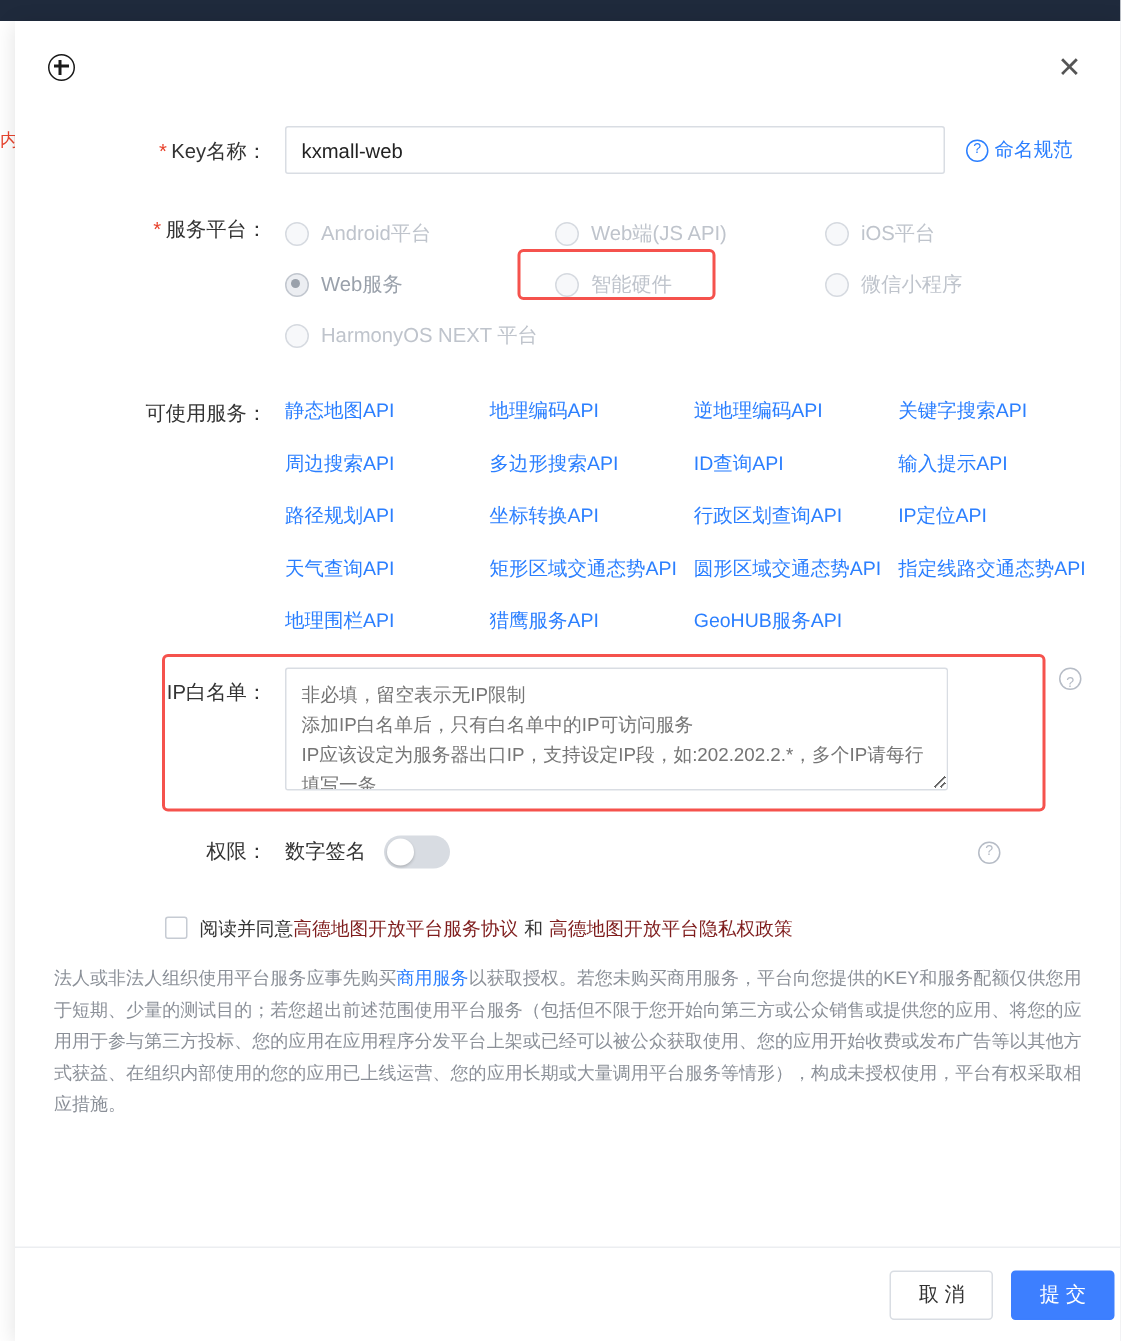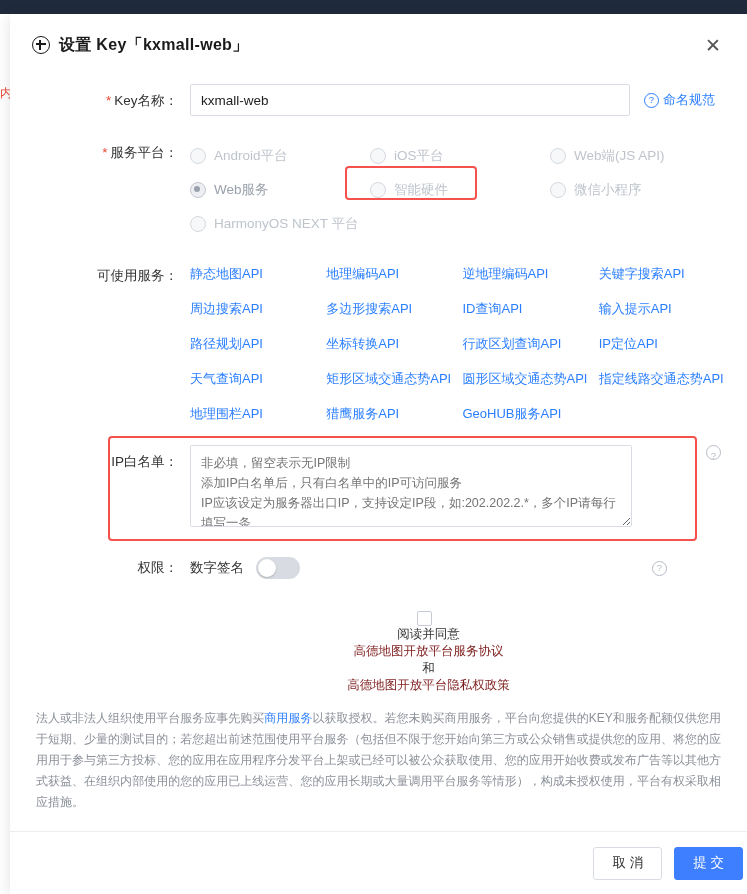--- a/index.html
+++ b/index.html
@@ -281,25 +281,23 @@
     background: #fff;
     box-shadow: 0 1px 2px rgba(0,0,0,.2);
   }
   .perm-help {
     margin-left: 352px;
   }
 
   
   .agree-row {
     display: flex;
-    align-items: center;
     margin: 26px 0 2px 100px;
     font-size: 12.5px;
     color: #333;
-    flex-direction: column;
   }
   .checkbox {
     width: 13px; height: 13px;
     border: 1px solid #c6cbd3;
     border-radius: 2px;
     background: #fff;
     margin-right: 8px;
     flex: none;
   }
   .agree-link { color: #7f1d1d; cursor: pointer; }
@@ -364,21 +362,20 @@
     <div></div>
     <div></div>
     <div></div>
     <div></div>
 </div>
 
 <div class="dialog">
 
   <div class="dlg-header">
     <span class="dlg-title-icon"></span>
-    <span class="dlg-title">设置 Key「kxmall-web」</span>
     <span class="dlg-close">✕</span>
   </div>
 
   <div class="dlg-body">
 
     <div class="form-row">
       <div class="form-label">
         <span class="req-star">*</span><span>Key名称：</span>
       </div>
       <input class="key-input" value="kxmall-web" style="">
@@ -393,25 +390,25 @@
         <span class="req-star">*</span><span>服务平台：</span>
       </div>
       <div class="platforms">
         <div class="plat-grid">
           <div class="plat-item">
             <span class="radio"></span>
             <span>Android平台</span>
           </div>
           <div class="plat-item">
             <span class="radio"></span>
+            <span>Web端(JS API)</span>
+          </div>
+          <div class="plat-item">
+            <span class="radio"></span>
             <span>iOS平台</span>
-          </div>
-          <div class="plat-item">
-            <span class="radio"></span>
-            <span>Web端(JS API)</span>
           </div>
           <div class="plat-item selected">
             <span class="radio"></span>
             <span>Web服务</span>
           </div>
           <div class="plat-item">
             <span class="radio"></span>
             <span>智能硬件</span>
           </div>
           <div class="plat-item">

